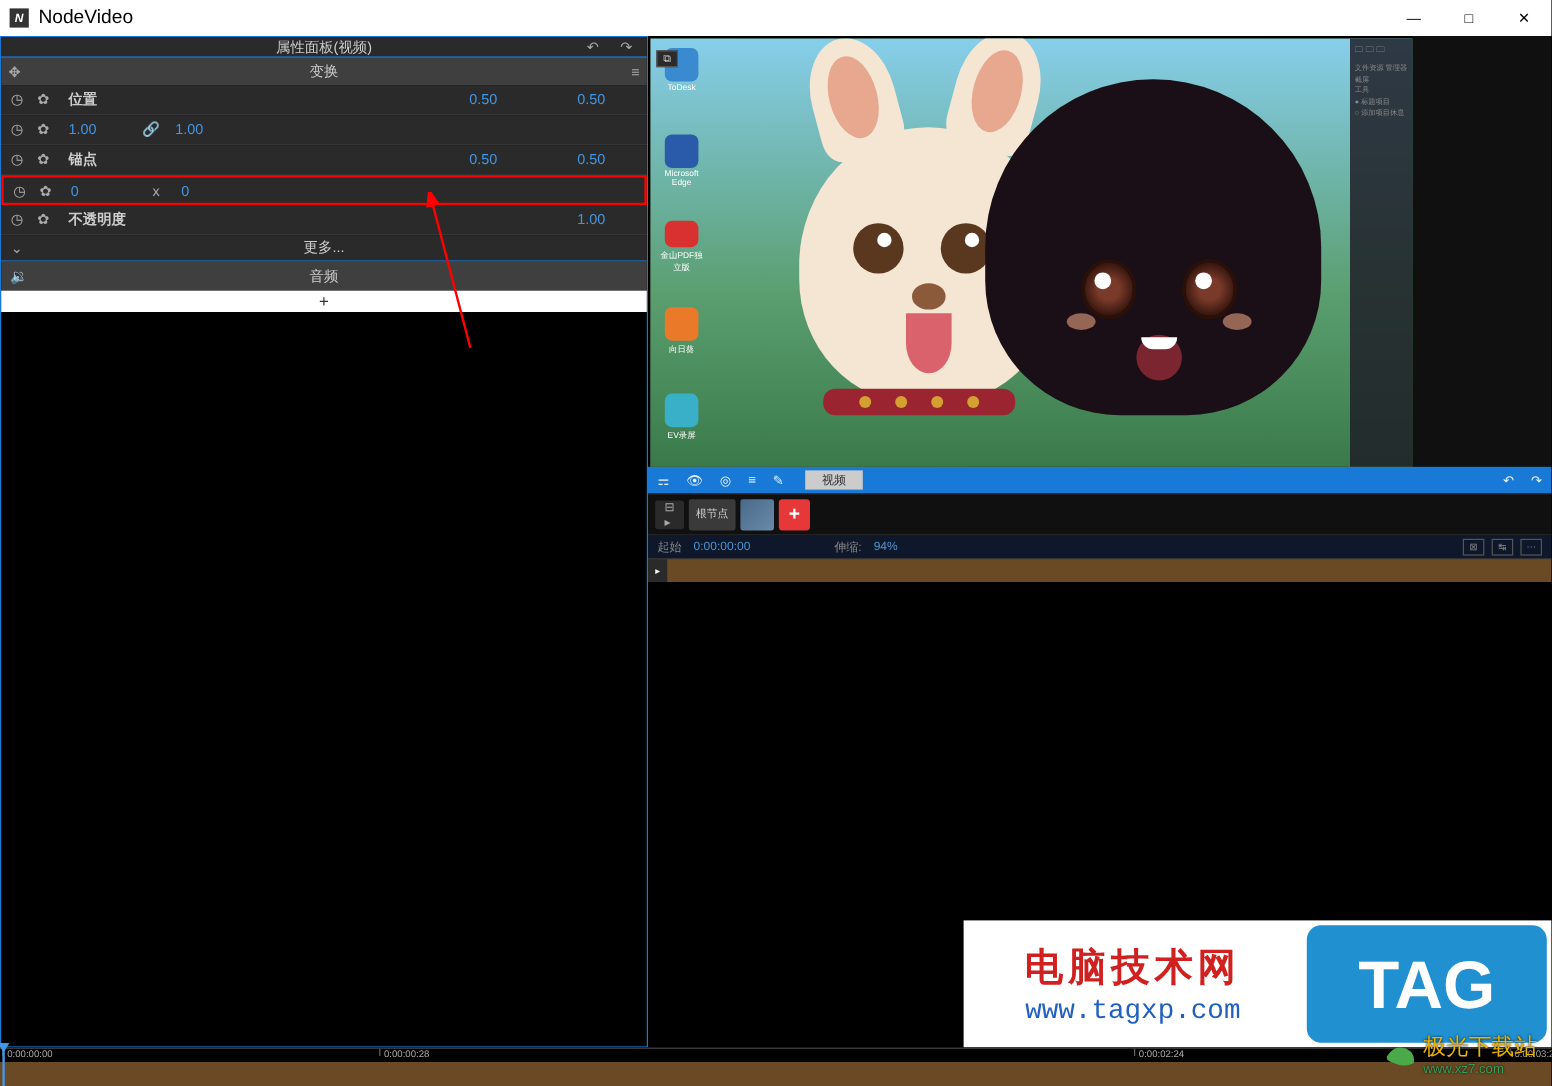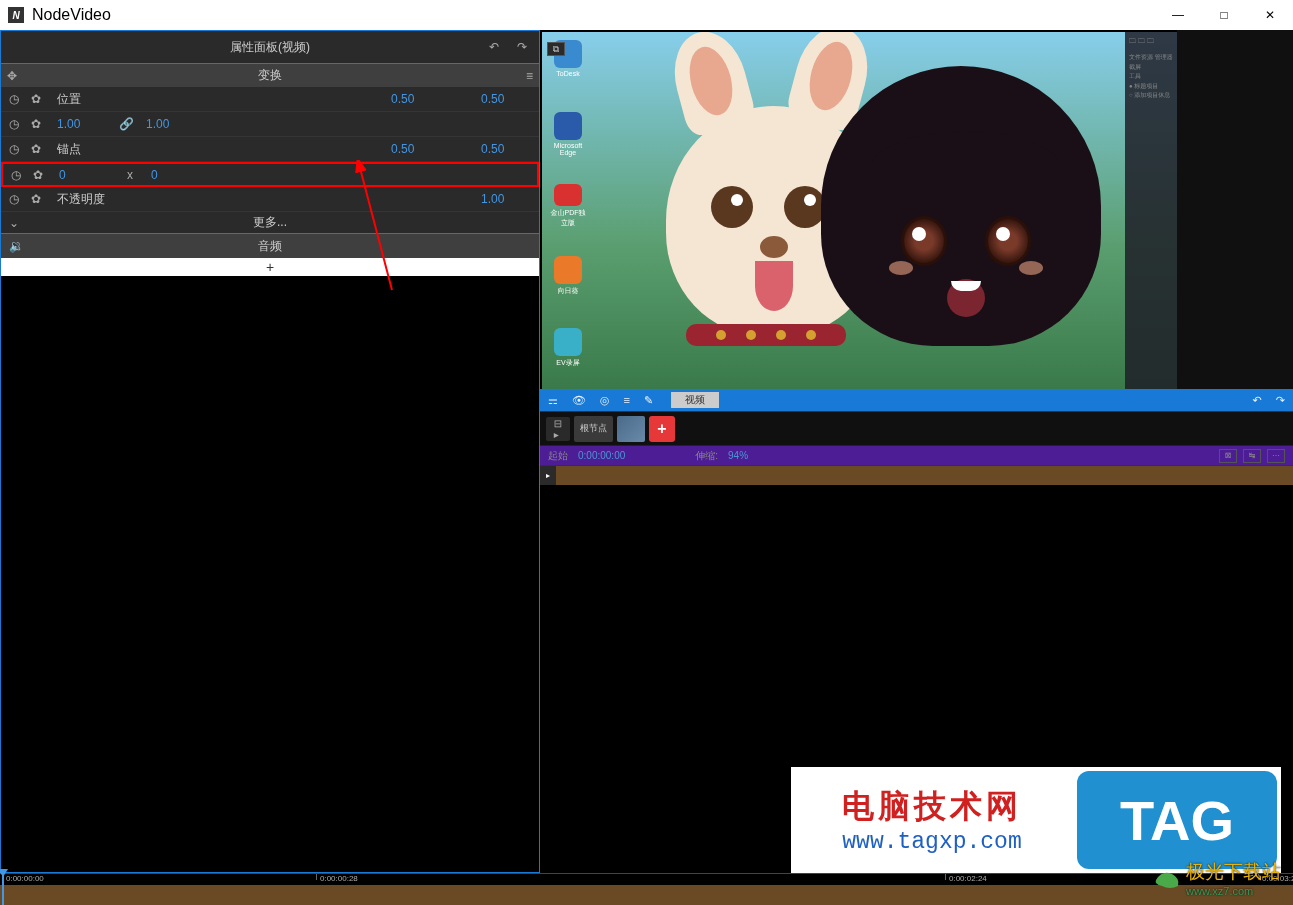--- a/index.html
+++ b/index.html
@@ -8,33 +8,33 @@
     .titlebar { background: #fff; height: 30px; display: flex; align-items: center; justify-content: space-between; padding: 0 0 0 8px; }
     .titlebar-left { display: flex; align-items: center; gap: 8px; }
     .app-icon { width: 16px; height: 16px; background: #333; color: #fff; display: flex; align-items: center; justify-content: center; font-size: 10px; font-weight: bold; font-style: italic; }
     .window-controls { display: flex; height: 30px; }
     .winctl { width: 46px; height: 30px; display: flex; align-items: center; justify-content: center; cursor: pointer; font-size: 12px; }
     
     .main-area { display: flex; height: 843px; }
     .left-panel { width: 540px; background: #000; border: 1px solid #1879d6; }
     .right-panel { width: 753px; display: flex; flex-direction: column; }
     
-    .panel-header { background: #2a2a2a; height: 32px; color: #ccc; font-size: 12px; display: flex; align-items: center; justify-content: center; position: relative; }
+    .panel-header { background: #2a2a2a; height: 16px; color: #ccc; font-size: 12px; display: flex; align-items: center; justify-content: center; position: relative; }
     .panel-undo { position: absolute; right: 40px; color: #aaa; cursor: pointer; }
     .panel-redo { position: absolute; right: 12px; color: #aaa; cursor: pointer; }
     
     .section-header { background: #3f3f3f; height: 24px; color: #ccc; font-size: 12px; display: flex; align-items: center; justify-content: center; position: relative; border-top: 1px solid #1879d6; }
     .section-icon-left { position: absolute; left: 6px; color: #aaa; }
     .section-icon-right { position: absolute; right: 6px; color: #aaa; }
     
     .prop-row { background: #2a2a2a; height: 25px; display: flex; align-items: center; padding: 0 8px; color: #ccc; font-size: 12px; border-bottom: 1px solid #353535; }
     .prop-row.highlighted { border: 2px solid #ff0000; }
     .prop-icon { width: 16px; color: #aaa; margin-right: 6px; }
     .prop-gear { width: 16px; color: #aaa; margin-right: 10px; }
-    .prop-label { flex: 1; }
+    .prop-label { flex: 1; font-weight: bold; }
     .prop-value { color: #4396e3; min-width: 50px; text-align: left; }
     .prop-link { color: #aaa; margin: 0 12px; }
     .prop-x { color: #aaa; margin: 0 18px; }
     
     .more-row { background: #2a2a2a; height: 22px; display: flex; align-items: center; justify-content: center; color: #ccc; font-size: 12px; position: relative; border-bottom: 1px solid #1879d6; }
     .more-chevron { position: absolute; left: 8px; color: #aaa; }
     
     .audio-row { background: #3f3f3f; height: 24px; display: flex; align-items: center; justify-content: center; color: #ccc; font-size: 12px; position: relative; }
     .audio-icon { position: absolute; left: 8px; color: #aaa; }
     
@@ -76,32 +76,32 @@
     .preview-toolbar-right { margin-left: auto; display: flex; gap: 14px; }
     .tb-icon { cursor: pointer; opacity: 0.9; }
     
     .timeline-clips { background: #101010; height: 34px; display: flex; align-items: center; gap: 4px; padding: 2px 6px; border-top: 1px solid #333; }
     .clip-btn { width: 24px; height: 24px; background: #2a2a2a; color: #aaa; display: flex; align-items: center; justify-content: center; border-radius: 2px; cursor: pointer; font-size: 10px; }
     .clip-thumb { height: 26px; padding: 12px 6px; background: #3a3a3a; color: #ccc; font-size: 9px; display: flex; align-items: center; border-radius: 2px; cursor: pointer; }
     .clip-thumb.root { background: #3a3a3a; }
     .clip-thumb.video { background: linear-gradient(135deg, #4a6a8a, #6a8aaa); padding: 0; width: 28px; }
     .clip-add { width: 26px; height: 26px; background: #e63838; color: #fff; display: flex; align-items: center; justify-content: center; border-radius: 3px; cursor: pointer; font-size: 16px; font-weight: bold; }
     
-    .timeline-info { background: #4c1d95; height: 20px; display: flex; align-items: center; padding: 0 8px; color: #888; font-size: 10px; gap: 10px; border-top: 1px solid #222; }
+    .timeline-info { background: #0f172a; height: 20px; display: flex; align-items: center; padding: 0 8px; color: #888; font-size: 10px; gap: 10px; border-top: 1px solid #222; }
     .timeline-info-val { color: #4a96d3; }
     .timeline-info-right { margin-left: auto; display: flex; gap: 6px; }
     .info-btn { width: 18px; height: 14px; border: 1px solid #555; color: #888; font-size: 8px; display: flex; align-items: center; justify-content: center; }
     
     .timeline-track { background: #6a4a24; height: 20px; display: flex; align-items: center; color: #fff; font-size: 10px; position: relative; border-top: 1px solid #333; }
     .track-play { width: 16px; background: #2a2a2a; height: 100%; display: flex; align-items: center; justify-content: center; font-size: 8px; }
     .track-content { flex: 1; text-align: center; }
     
     .timeline-black { background: #000; flex: 1; position: relative; }
     
-    .watermark-block { position: absolute; bottom: 0; right: 12px; width: 490px; height: 106px; background: #fff; display: flex; }
+    .watermark-block { position: absolute; bottom: 0; right: 0; width: 490px; height: 106px; background: #fff; display: flex; }
     .wm-text { flex: 1; display: flex; flex-direction: column; justify-content: center; align-items: center; }
     .wm-cn { font-size: 32px; font-weight: bold; color: #d02020; letter-spacing: 4px; }
     .wm-url { font-size: 23px; color: #2060c0; font-family: Liberation Mono, monospace; }
     .wm-tag { width: 200px; background: #2090d0; display: flex; align-items: center; justify-content: center; font-size: 56px; font-weight: bold; color: #fff; border-radius: 12px; margin: 4px; }
     
     .watermark2 { position: absolute; bottom: 8px; right: 12px; color: #3a9a3a; font-size: 12px; display: flex; align-items: center; gap: 4px; text-shadow: 0 0 2px #000; }
     .watermark2 .chi { color:#eab308; font-size: 19px;}
     .watermark2 .url2 { color: #3a9a5a; font-size: 11px; }
     
     .bottom-timeline { background: #000; height: 32px; position: relative; width: 100%; }

